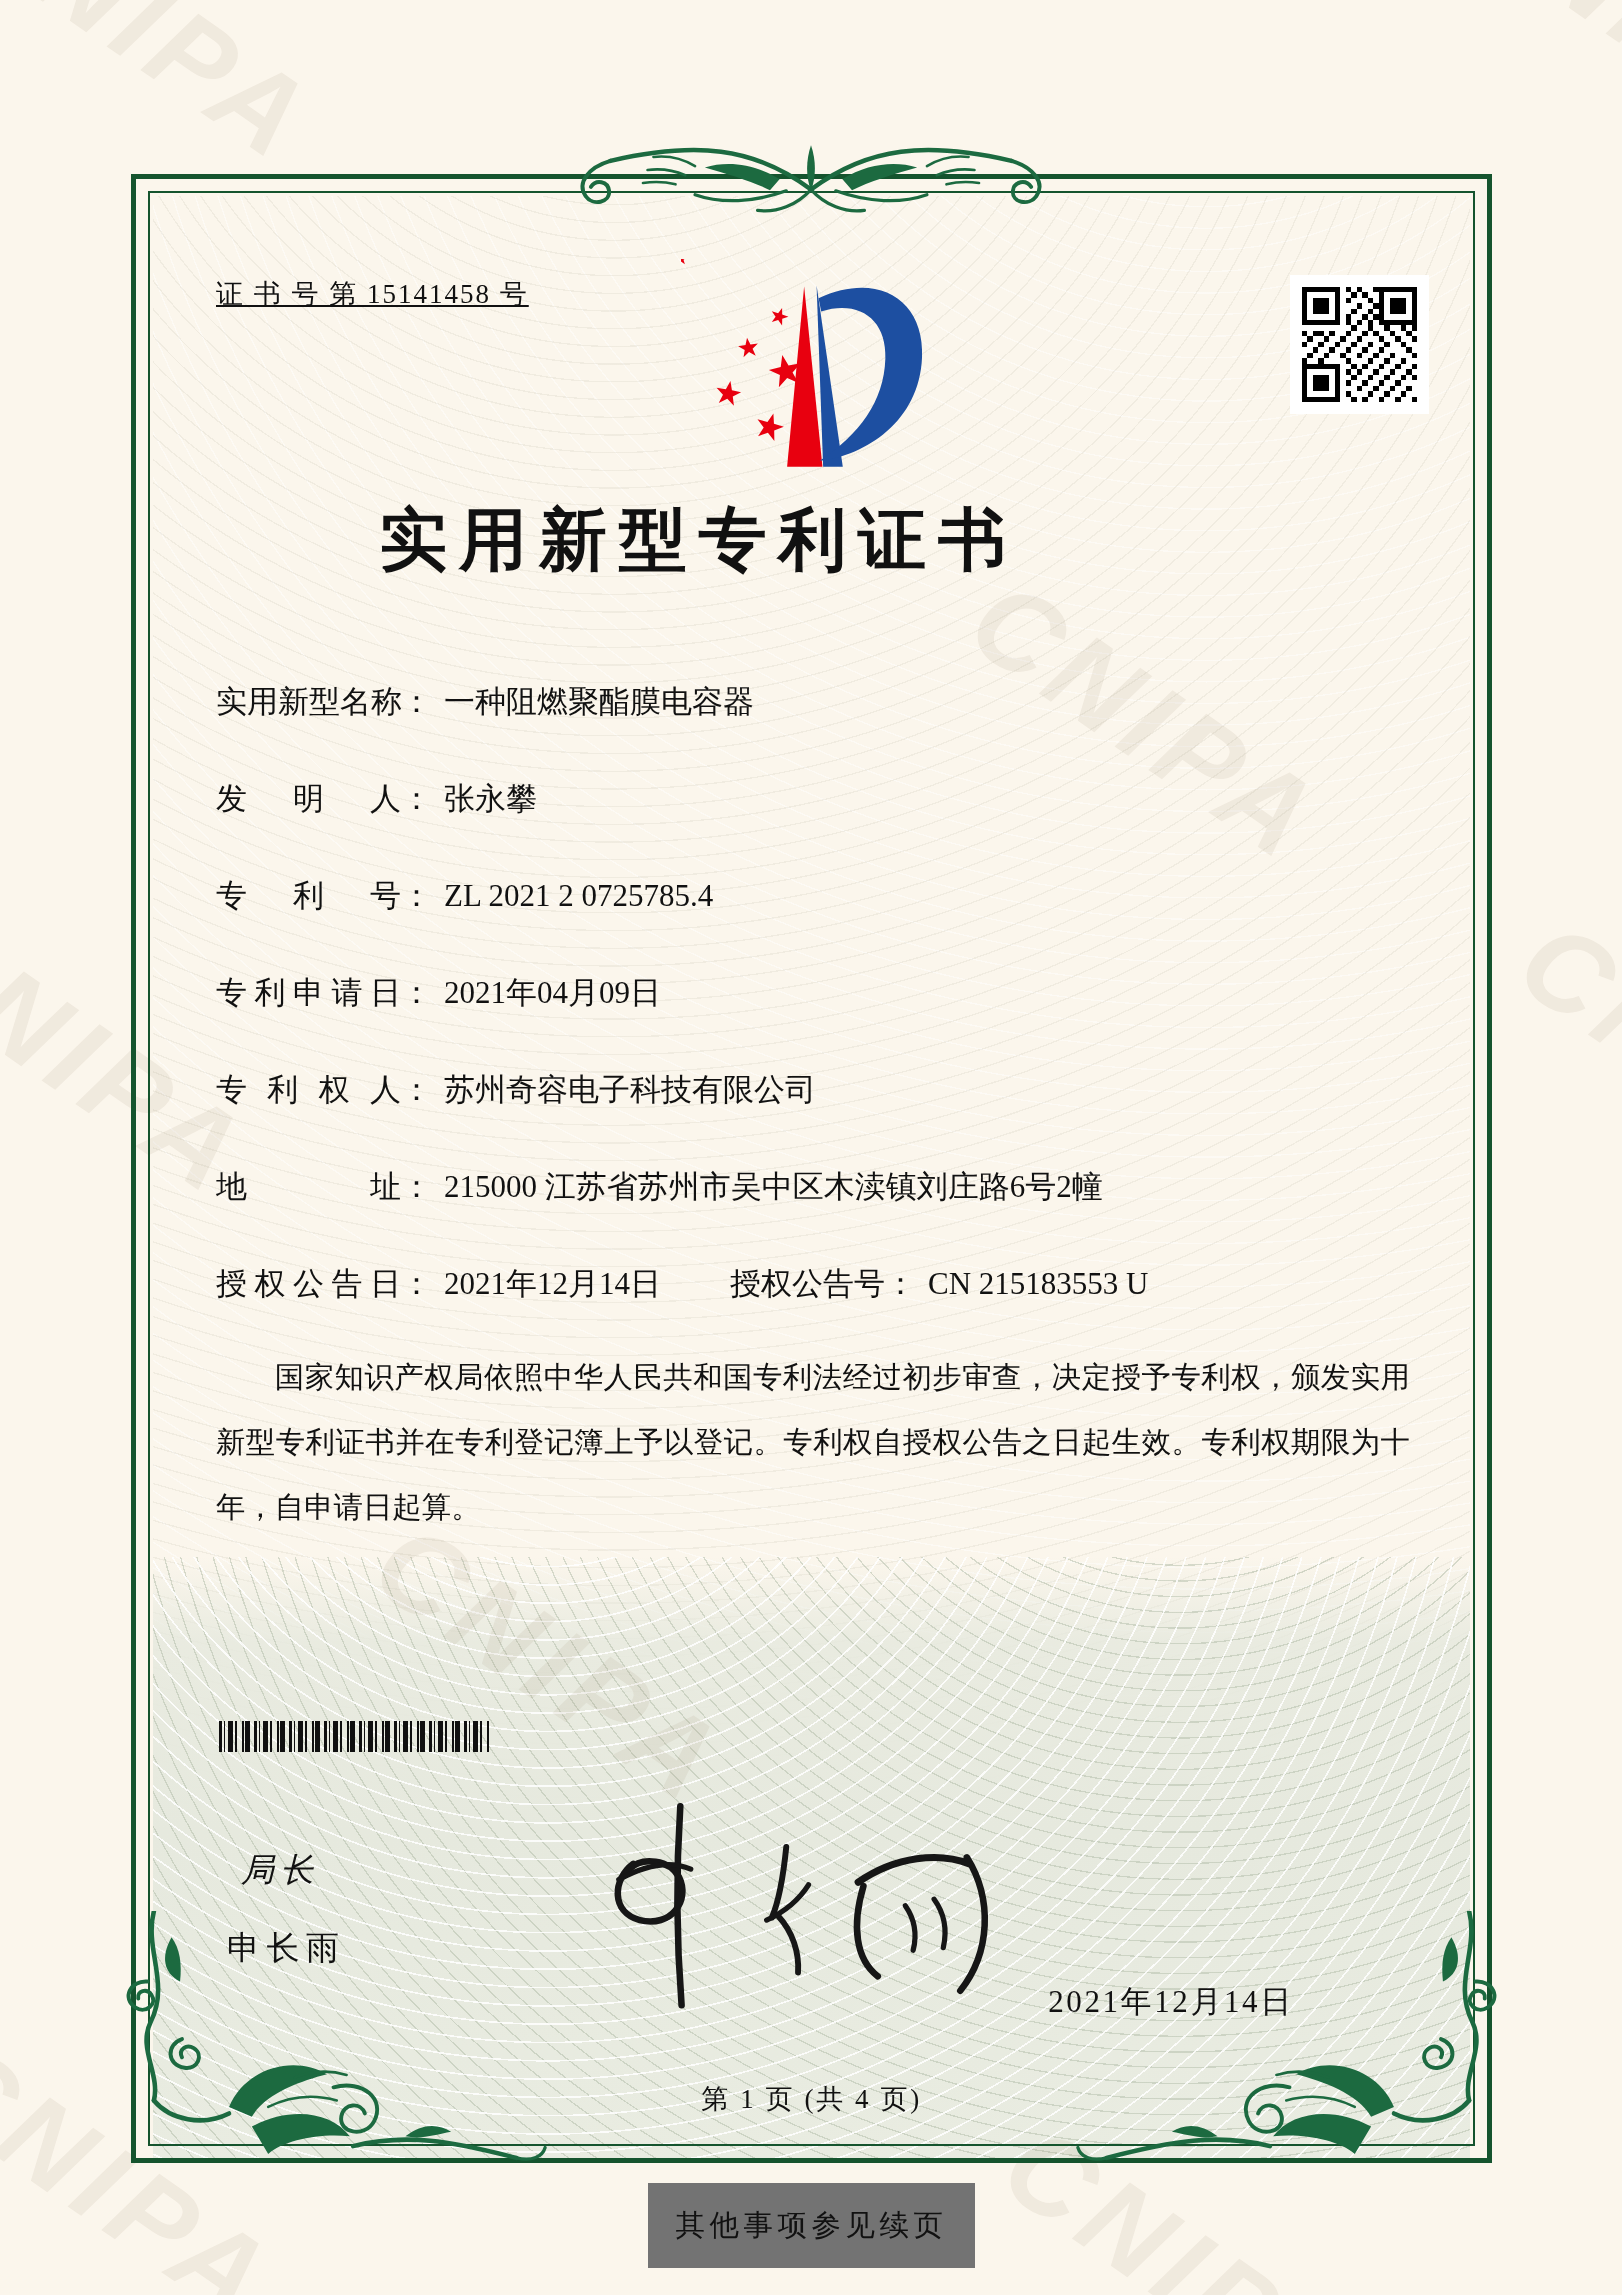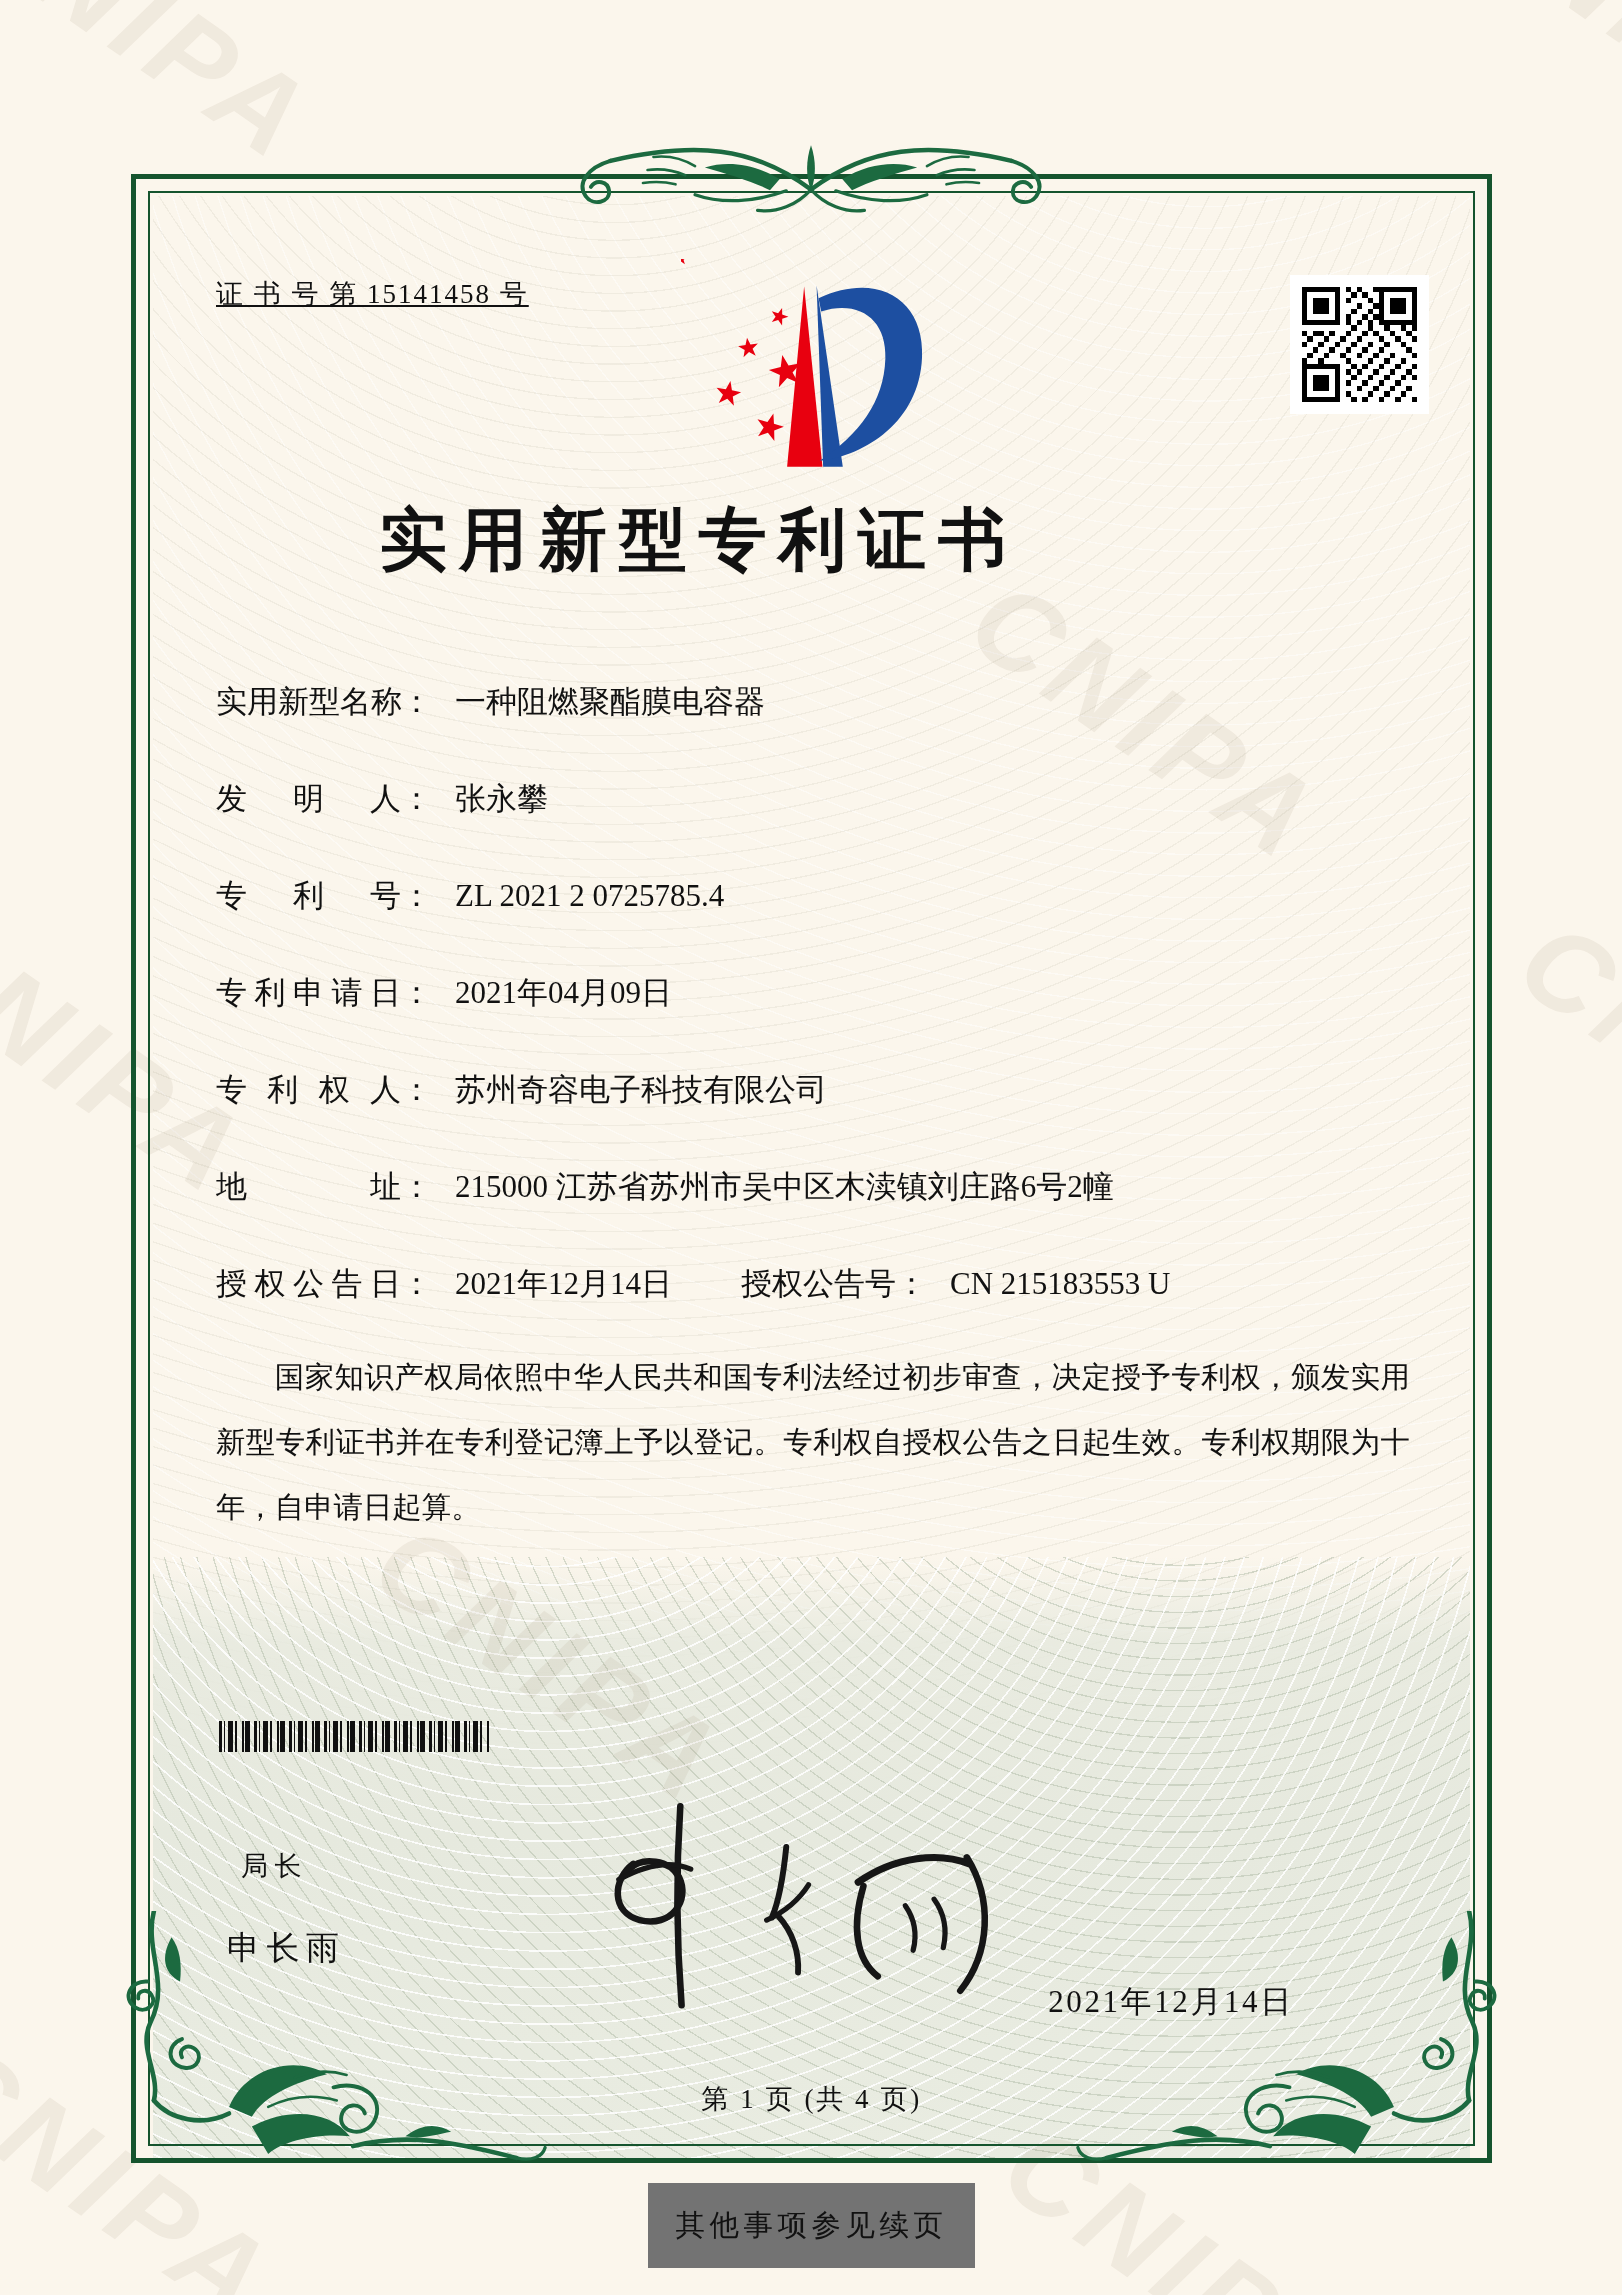--- a/index.html
+++ b/index.html
@@ -38,33 +38,33 @@
   .cert-no{left:216px;top:276px;font-size:27px;letter-spacing:2px;z-index:5;text-decoration:underline;}
   .logo-box{left:681px;top:259px;width:262px;height:228px;z-index:5;}
   .qr-box{left:1290px;top:275px;width:139px;height:139px;background:#fff;z-index:5;
           display:flex;align-items:center;justify-content:center;}
   .doc-title{left:0;top:495px;width:1397px;text-align:center;z-index:5;
              font-size:68px;font-weight:700;letter-spacing:11.8px;}
   .fields{left:216px;top:681px;width:1250px;z-index:5;}
   .frow{height:33px;margin-bottom:64px;font-size:31px;white-space:nowrap;}
   .flabel{display:inline-block;width:185px;text-align:justify;text-align-last:justify;}
   .colon{display:inline-block;}
-  .fvalue{margin-left:23px;}
+  .fvalue{margin-left:12px;}
   .flabel2{margin-left:69px;}
   .paras{left:216px;top:1345px;width:1194px;z-index:5;font-size:29.4px;line-height:65px;text-align:justify;}
   .paras p{margin:0;text-indent:2em;}
   .barcode{left:219px;top:1721px;width:271px;height:31px;z-index:5;
     background:repeating-linear-gradient(90deg,
       #101010 0 2.6px, transparent 2.6px 4.6px,
       #101010 4.6px 5.9px, transparent 5.9px 9.2px,
       #101010 9.2px 14.4px, transparent 14.4px 16.4px,
       #101010 16.4px 18.3px, transparent 18.3px 23px,
       #101010 23px 25px, transparent 25px 26px,
       #101010 26px 31px, transparent 31px 35px);}
-  .signer-title{left:241px;top:1848px;font-size:27px;z-index:5;letter-spacing:6.5px;}
+  .signer-title{left:241px;top:1848px;font-size:33px;z-index:5;letter-spacing:6.5px;font-style:italic;}
   .signer-name{left:227px;top:1926px;font-size:33px;z-index:5;letter-spacing:6.5px;}
   .sig-box{left:556px;top:1801px;width:471px;height:216px;z-index:6;}
   .issue-date{left:1001px;top:1981px;width:340px;text-align:center;font-size:31px;z-index:5;letter-spacing:2.6px;}
   .page-info{left:0;top:2081px;width:1623px;text-align:center;font-size:27px;z-index:5;letter-spacing:2.6px;}
   .footer-note{left:648px;top:2183px;width:327px;height:85px;background:#737373;z-index:5;
                display:flex;align-items:center;justify-content:center;font-size:29.4px;letter-spacing:4.6px;}
 </style>
 </head>
 <body>
 

